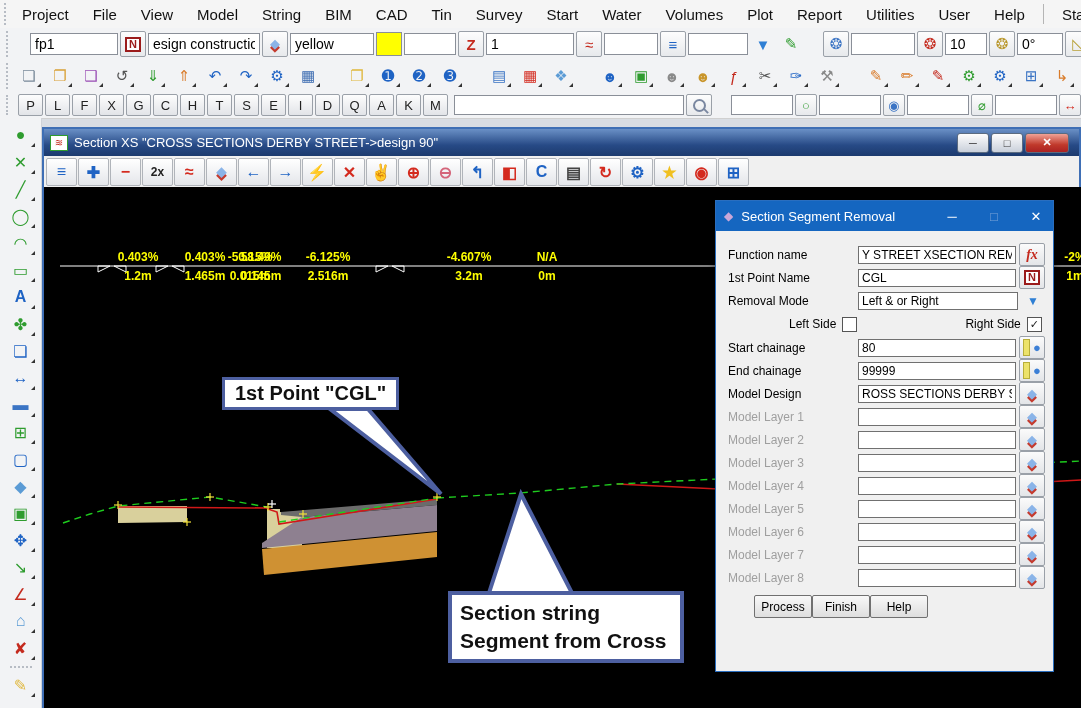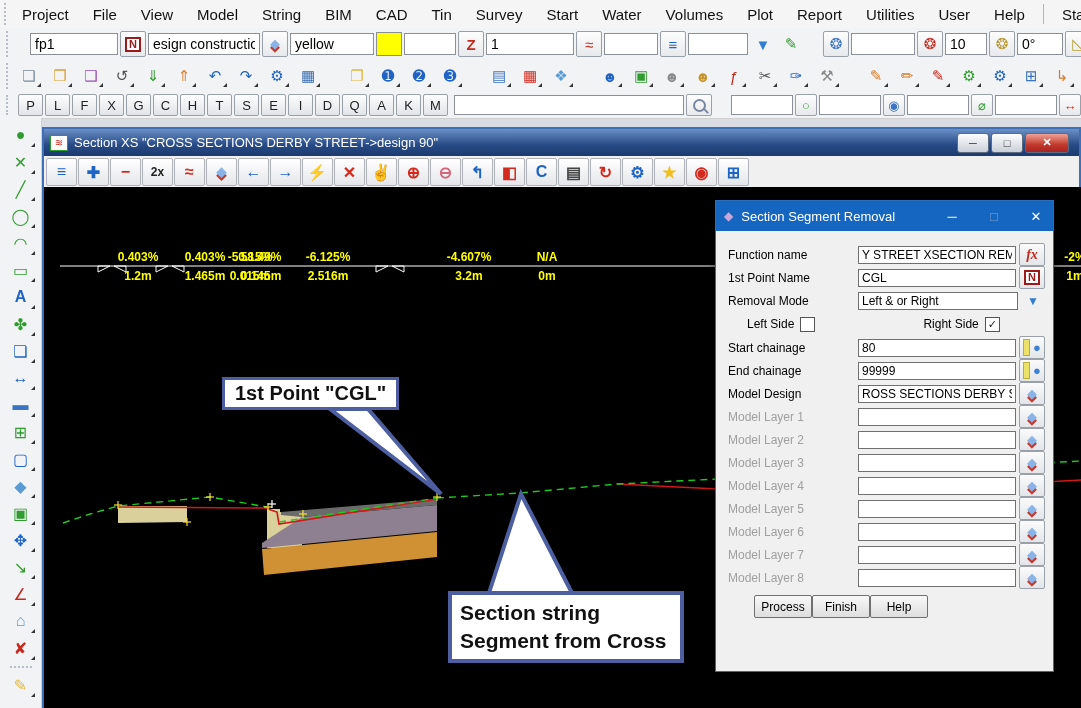--- a/index.html
+++ b/index.html
@@ -572,21 +572,21 @@
         </div>
       </div>
       <div class="drow">
         <span class="dlabel">Removal Mode</span>
         <input class="dinput" value="Left &amp; or Right" style="">
         <div class="dbtn-ic" style="border: none; background: none;">
           <span class="dd-glyph">▼</span>
         </div>
       </div>
       <div class="checksrow">
-        <span style="margin-left: 31px;">Left Side</span>
+        <span style="margin-left: 73px;">Left Side</span>
         <span class="cb"></span>
         <span style="margin-left: 108px;">Right Side</span>
         <span class="cb">✓</span>
       </div>
       <div class="drow">
         <span class="dlabel">Start chainage</span>
         <input class="dinput" value="80" style="">
         <div class="dbtn-ic">
           <span class="ch-bar"></span>
           <span class="ch-ball">●</span>

